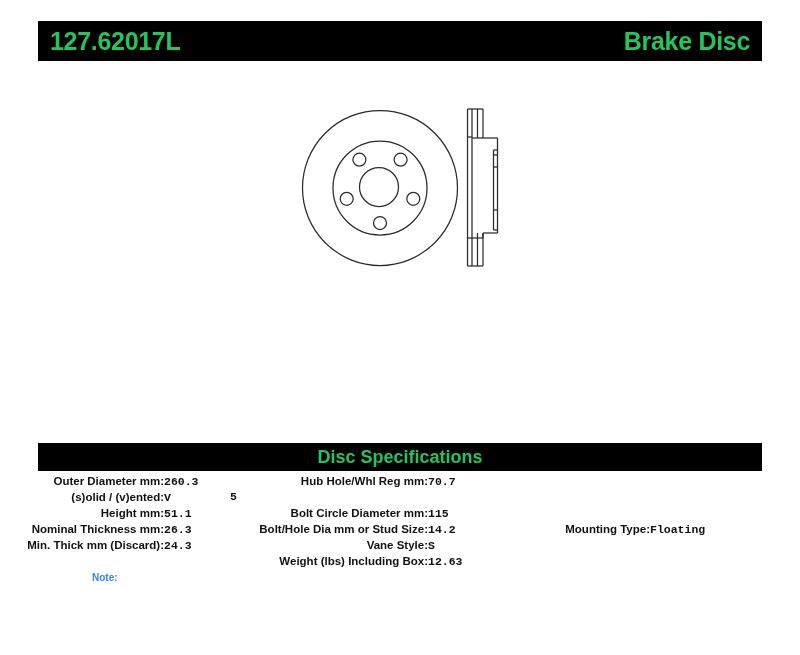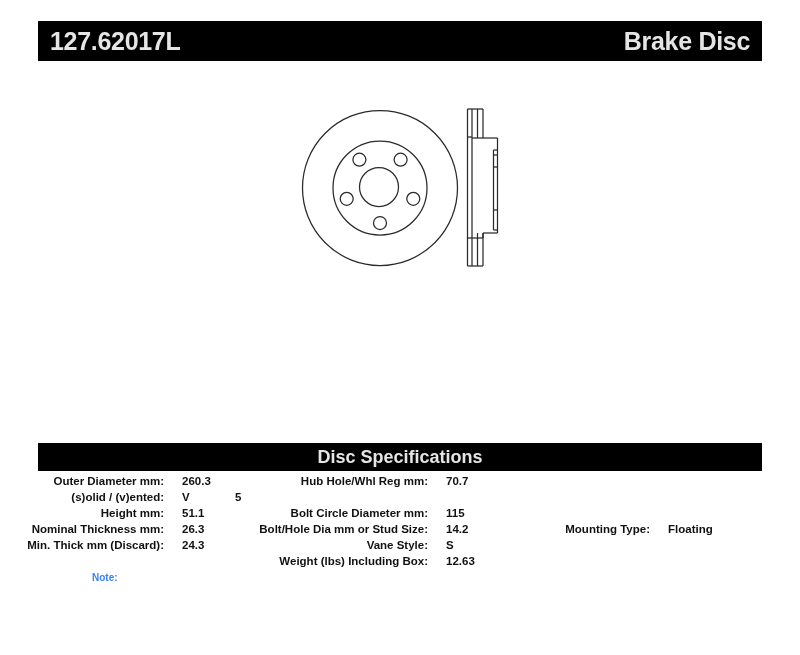--- a/index.html
+++ b/index.html
@@ -14,21 +14,21 @@
     height: 655px;
     background: #ffffff;
     overflow: hidden;
   }
   
   .title-bar {
     position: absolute;
     left: 38px;
     width: 724px;
     background: #000000;
-    color: #e5e5e5;
+    color: #22c55e;
     box-sizing: border-box;
   }
   .header-bar {
     top: 21px;
     height: 40px;
     display: flex;
     align-items: center;
     justify-content: space-between;
     padding: 0 12px;
     font-size: 25px;
@@ -60,30 +60,29 @@
     font-size: 11.5px;
     font-weight: bold;
     color: #111111;
   }
   .spec-row {
     display: flex;
     align-items: baseline;
     height: 16px;
     line-height: 16px;
     white-space: nowrap;
-    gap: 13px;
   }
   .spec-label {
     display: inline-block;
     text-align: right;
   }
   .spec-value {
     display: inline-block;
-    margin-left: 5px;
     text-align: center;
+    font-family: Liberation Mono, monospace;
   }
   .col-left  { left: 20px;  }
   .col-left  .spec-label { width: 144px; }
   .col-mid   { left: 230px; }
   .col-mid   .spec-label { width: 198px; }
   .col-right { left: 520px; }
   .col-right .spec-label { width: 130px; margin-top: 48px; }
   
   .note-label {
     position: absolute;

